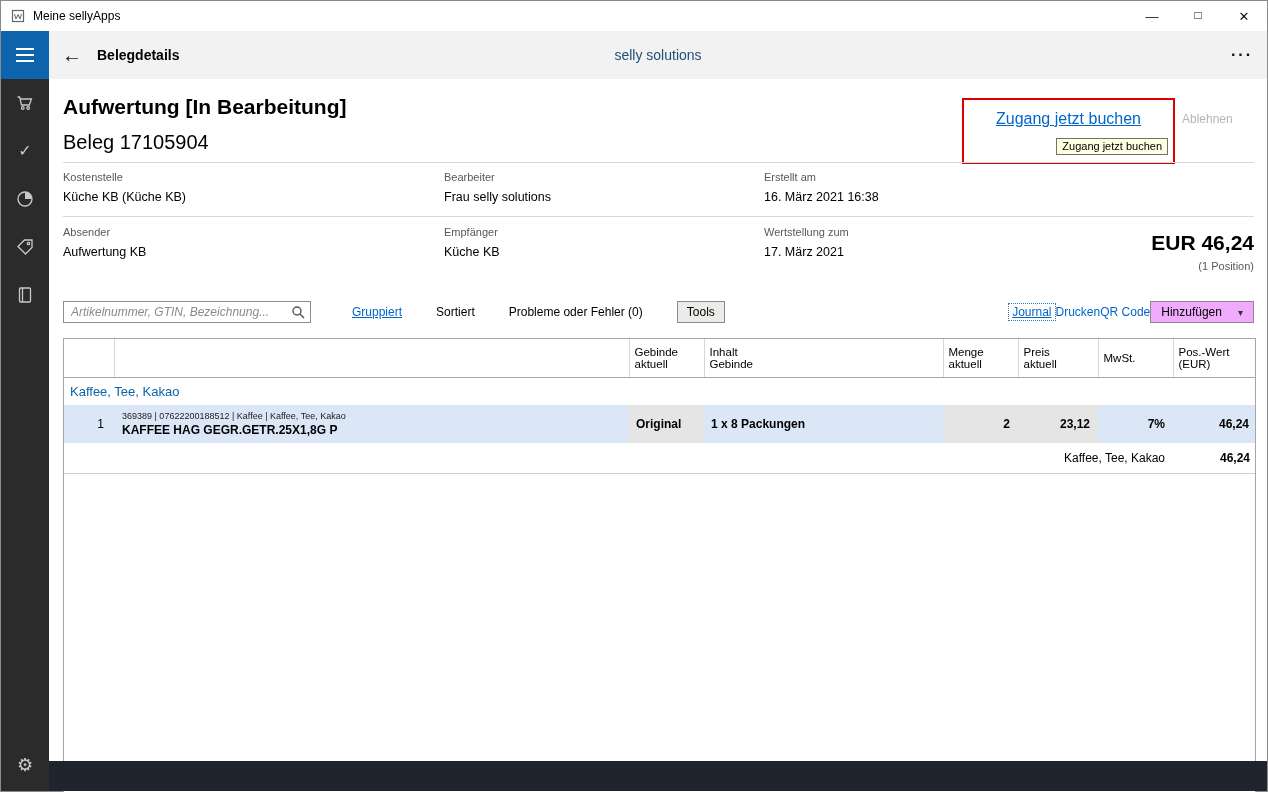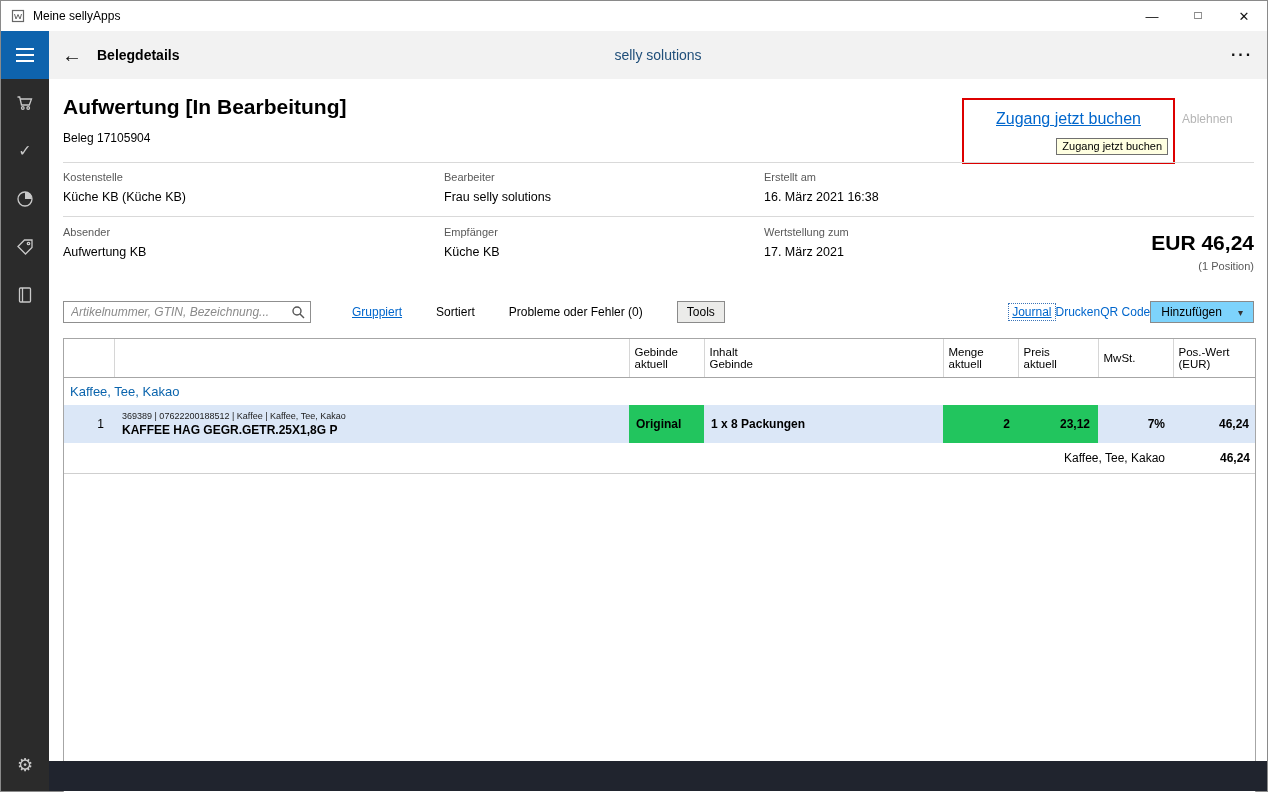--- a/index.html
+++ b/index.html
@@ -28,21 +28,21 @@
   .appbar { position:absolute; left:48px; top:30px; right:0; height:48px; background:#f2f2f2; display:flex; align-items:center; }
   .back { width:46px; text-align:center; font-size:20px; font-weight:600; color:#111; }
   .appbar-title { font-size:14px; font-weight:bold; color:#000; margin-left:2px; }
   .appbar-center { position:absolute; left:0; right:0; text-align:center; font-size:14px; color:#1f4e79; pointer-events:none; }
   .more { margin-left:auto; margin-right:14px; font-size:16px; font-weight:bold; letter-spacing:2px; color:#111; }
 
   
   .main { position:absolute; left:48px; top:78px; right:0; bottom:30px; background:#fff; }
 
   .doc-title { position:absolute; left:14px; top:16px; font-size:21px; font-weight:bold; color:#000; }
-  .doc-number { position:absolute; left:14px; top:52px; font-size:12px; color:#000; }
+  .doc-number { position:absolute; left:14px; top:52px; font-size:20px; color:#000; }
 
   .annotation { position:absolute; left:913px; top:19px; width:213px; height:66px; border:2px solid #dd0000; }
   .primary-link { position:absolute; left:0; right:0; top:10px; text-align:center; font-size:16px; color:#0066cc; text-decoration:underline; }
   .tooltip { position:absolute; right:5px; top:38px; background:#ffffe1; border:1px solid #707070; font-size:11px; color:#000; padding:1px 5px 2px; white-space:nowrap; }
   .secondary-action { position:absolute; left:1133px; top:33px; font-size:12px; color:#b5b5b5; }
 
   .hr { position:absolute; left:14px; right:13px; border-top:1px solid #d9d9d9; }
   .hr1 { top:83px; } .hr2 { top:137px; }
 
   .field { position:absolute; width:300px; }
@@ -61,32 +61,32 @@
   .search-wrap input { width:100%; height:100%; border:none; outline:none; padding:0 26px 0 7px; font-size:12px; font-family:"Liberation Sans",sans-serif; }
   .search-wrap input::placeholder { font-style:italic; color:#8a8a8a; }
   .search-ico { position:absolute; right:5px; top:3px; }
   .tb-link { color:#0066cc; }
   .tb-link.u { text-decoration:underline; }
   .tb-plain { color:#000; }
   .m41 { margin-left:41px; } .m34 { margin-left:34px; }
   .btn { border:1px solid #8a8a8a; background:#ebebe9; color:#000; font-size:12px; padding:3px 9px; display:inline-flex; align-items:center; }
   .tb-right { margin-left:auto; display:flex; align-items:center; }
   .journal-focus { border:1px dotted #3a74b8; padding:1px 3px; text-decoration:underline; }
-  .add-btn { padding:3px 10px; background:#7dd3fc; gap:16px; }
+  .add-btn { padding:3px 10px; background:#f0abfc; gap:16px; }
   .add-btn .chev { font-size:10px; color:#333; }
 
   
   .tablewrap { position:absolute; left:14px; top:259px; width:1193px; height:467px; border:1px solid #a6a6a6; background:#fff; overflow:hidden; }
   table { border-collapse:collapse; width:100%; table-layout:fixed; }
   th { font-weight:normal; font-size:11.5px; color:#000; text-align:left; vertical-align:middle; padding:2px 5px; height:38px; white-space:pre-line; border-right:1px solid #d6d6d6; border-bottom:1px solid #a6a6a6; }
   th:last-child { border-right:none; }
   .group-row td { color:#0a64ad; font-size:13px; padding:6px 6px 5px; height:28px; }
   .data-row td { height:38px; font-size:12px; }
   .bg-blue { background:#dbe7f7; }
-  .bg-olive { background:#22c55e; }
+  .bg-olive { background:#e5e5e5; }
   .cell-pos { text-align:right; padding-right:10px; }
   .cell-desc { padding:3px 8px; vertical-align:middle; }
   .cell-desc .meta { font-size:9px; color:#222; margin-bottom:2px; }
   .cell-desc .name { font-size:12px; font-weight:bold; }
   .cell-left-b { font-weight:bold; padding-left:7px; }
   .cell-num { font-weight:bold; text-align:right; padding-right:8px; }
   .summary-row td { height:30px; font-size:12px; border-bottom:1px solid #cfcfcf; }
   .sum-label { text-align:right; padding-right:8px; }
   .sum-val { text-align:right; padding-right:7px; font-weight:bold; }
 

